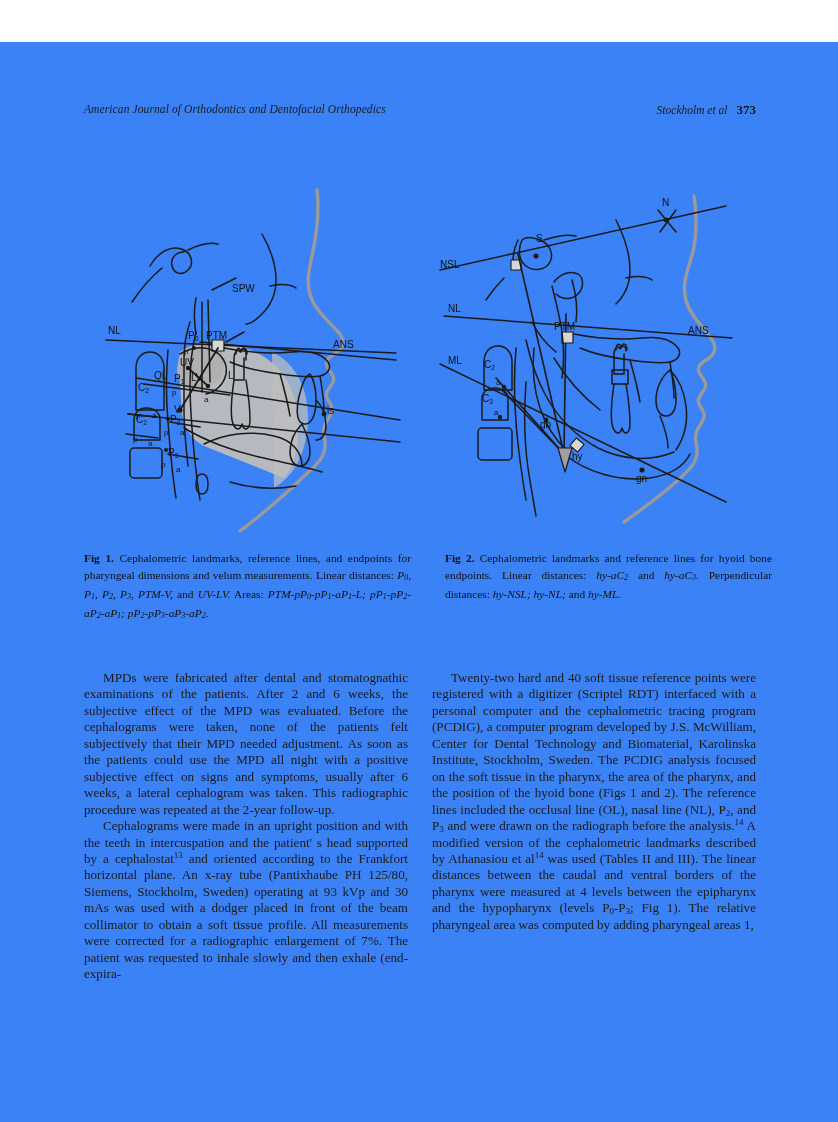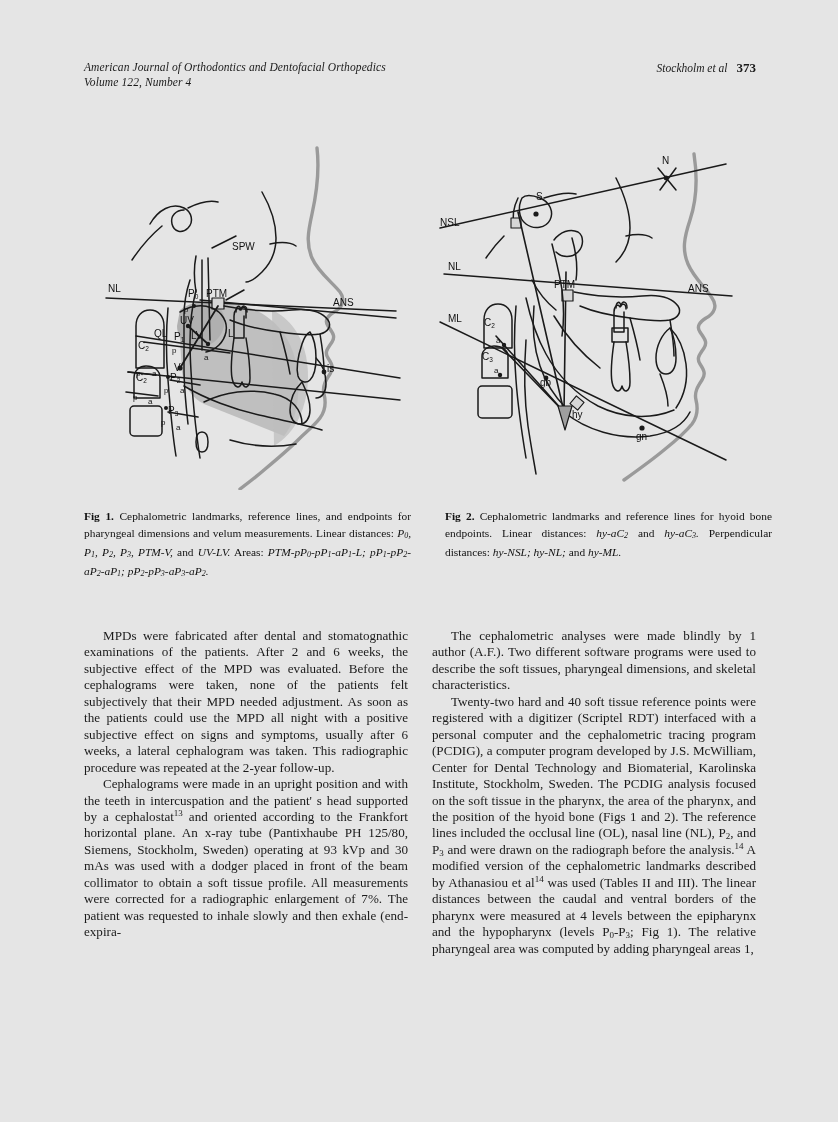--- a/index.html
+++ b/index.html
@@ -12,21 +12,22 @@
     height: 1122px;
     position: relative;
     font-family: "Liberation Serif", serif;
     color: #1a1a1a;
     overflow: hidden;
   }
 
   .page {
     position: absolute;
     inset: 0;
-    background: #e5e5e5;
+    background: #3b82f6;
+    margin-top: 42px;
   }
 
   
   .runhead {
     position: absolute;
     left: 84px;
     top: 60px;
     width: 672px;
     height: 34px;
   }
@@ -143,21 +144,20 @@
   .col sub { font-size: 9px; vertical-align: -2px; line-height: 0; }
 </style>
 </head>
 <body>
 
 <div class="page">
 
   <div class="runhead">
     <div class="runhead-left">
       <span>American Journal of Orthodontics and Dentofacial Orthopedics</span>
-      <span class="line2">Volume 122, Number 4</span>
     </div>
     <div class="runhead-right">
       <span class="authors">Stockholm et al</span><span class="pageno">373</span>
     </div>
   </div>
 
   <div class="figs">
 
     <div class="figbox left">
       <svg viewBox="0 0 330 350">
@@ -435,18 +435,17 @@
   </div>
 
   <div class="body-cols">
 
     <div class="col left">
       <p class="indent">MPDs were fabricated after dental and stomatognathic examinations of the patients. After 2 and 6 weeks, the subjective effect of the MPD was evaluated. Before the cephalograms were taken, none of the patients felt subjectively that their MPD needed adjustment. As soon as the patients could use the MPD all night with a positive subjective effect on signs and symptoms, usually after 6 weeks, a lateral cephalogram was taken. This radiographic procedure was repeated at the 2-year follow-up.</p>
       <p class="indent">Cephalograms were made in an upright position and with the teeth in intercuspation and the patient' s head supported by a cephalostat<sup>13</sup> and oriented according to the Frankfort horizontal plane. An x-ray tube (Pantixhaube PH 125/80, Siemens, Stockholm, Sweden) operating at 93 kVp and 30 mAs was used with a dodger placed in front of the beam collimator to obtain a soft tissue profile. All measurements were corrected for a radiographic enlargement of 7%. The patient was requested to inhale slowly and then exhale (end-expira-</p>
     </div>
 
     <div class="col right">
-      <p class="indent">The cephalometric analyses were made blindly by 1 author (A.F.). Two different software programs were used to describe the soft tissues, pharyngeal dimensions, and skeletal characteristics.</p>
       <p class="indent">Twenty-two hard and 40 soft tissue reference points were registered with a digitizer (Scriptel RDT) interfaced with a personal computer and the cephalometric tracing program (PCDIG), a computer program developed by J.S. McWilliam, Center for Dental Technology and Biomaterial, Karolinska Institute, Stockholm, Sweden. The PCDIG analysis focused on the soft tissue in the pharynx, the area of the pharynx, and the position of the hyoid bone (Figs 1 and 2). The reference lines included the occlusal line (OL), nasal line (NL), P<sub>2</sub>, and P<sub>3</sub> and were drawn on the radiograph before the analysis.<sup>14</sup> A modified version of the cephalometric landmarks described by Athanasiou et al<sup>14</sup> was used (Tables II and III). The linear distances between the caudal and ventral borders of the pharynx were measured at 4 levels between the epipharynx and the hypopharynx (levels P<sub>0</sub>-P<sub>3</sub>; Fig 1). The relative pharyngeal area was computed by adding pharyngeal areas 1,</p>
     </div>
   </div>
 
 </div>
 
 </body></html>

